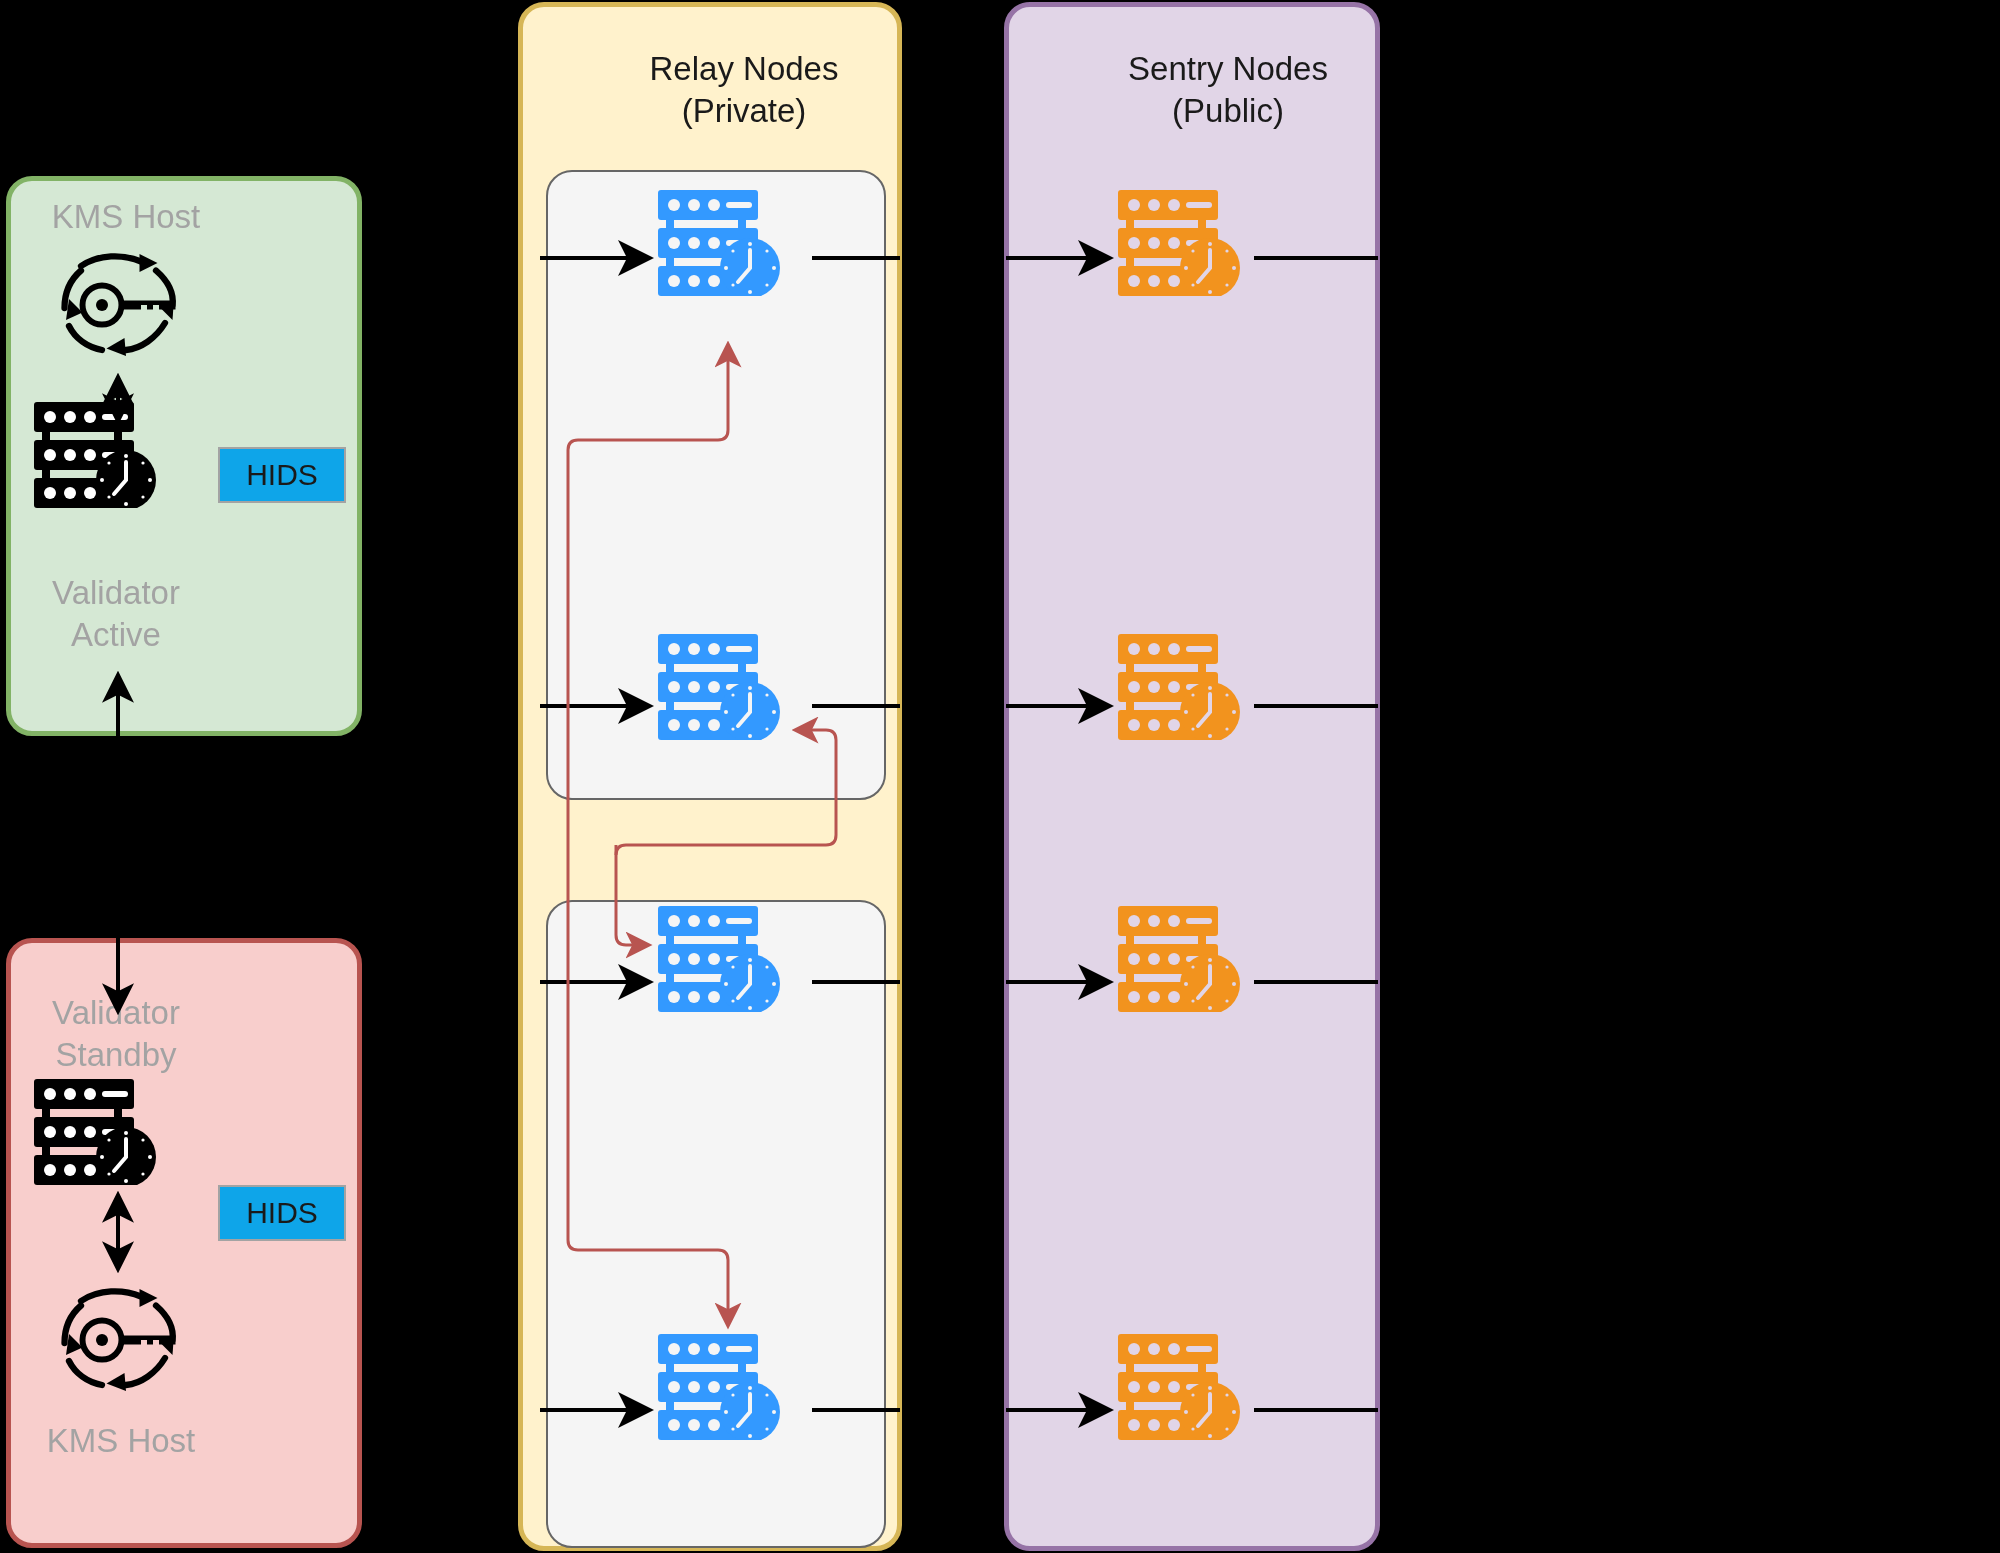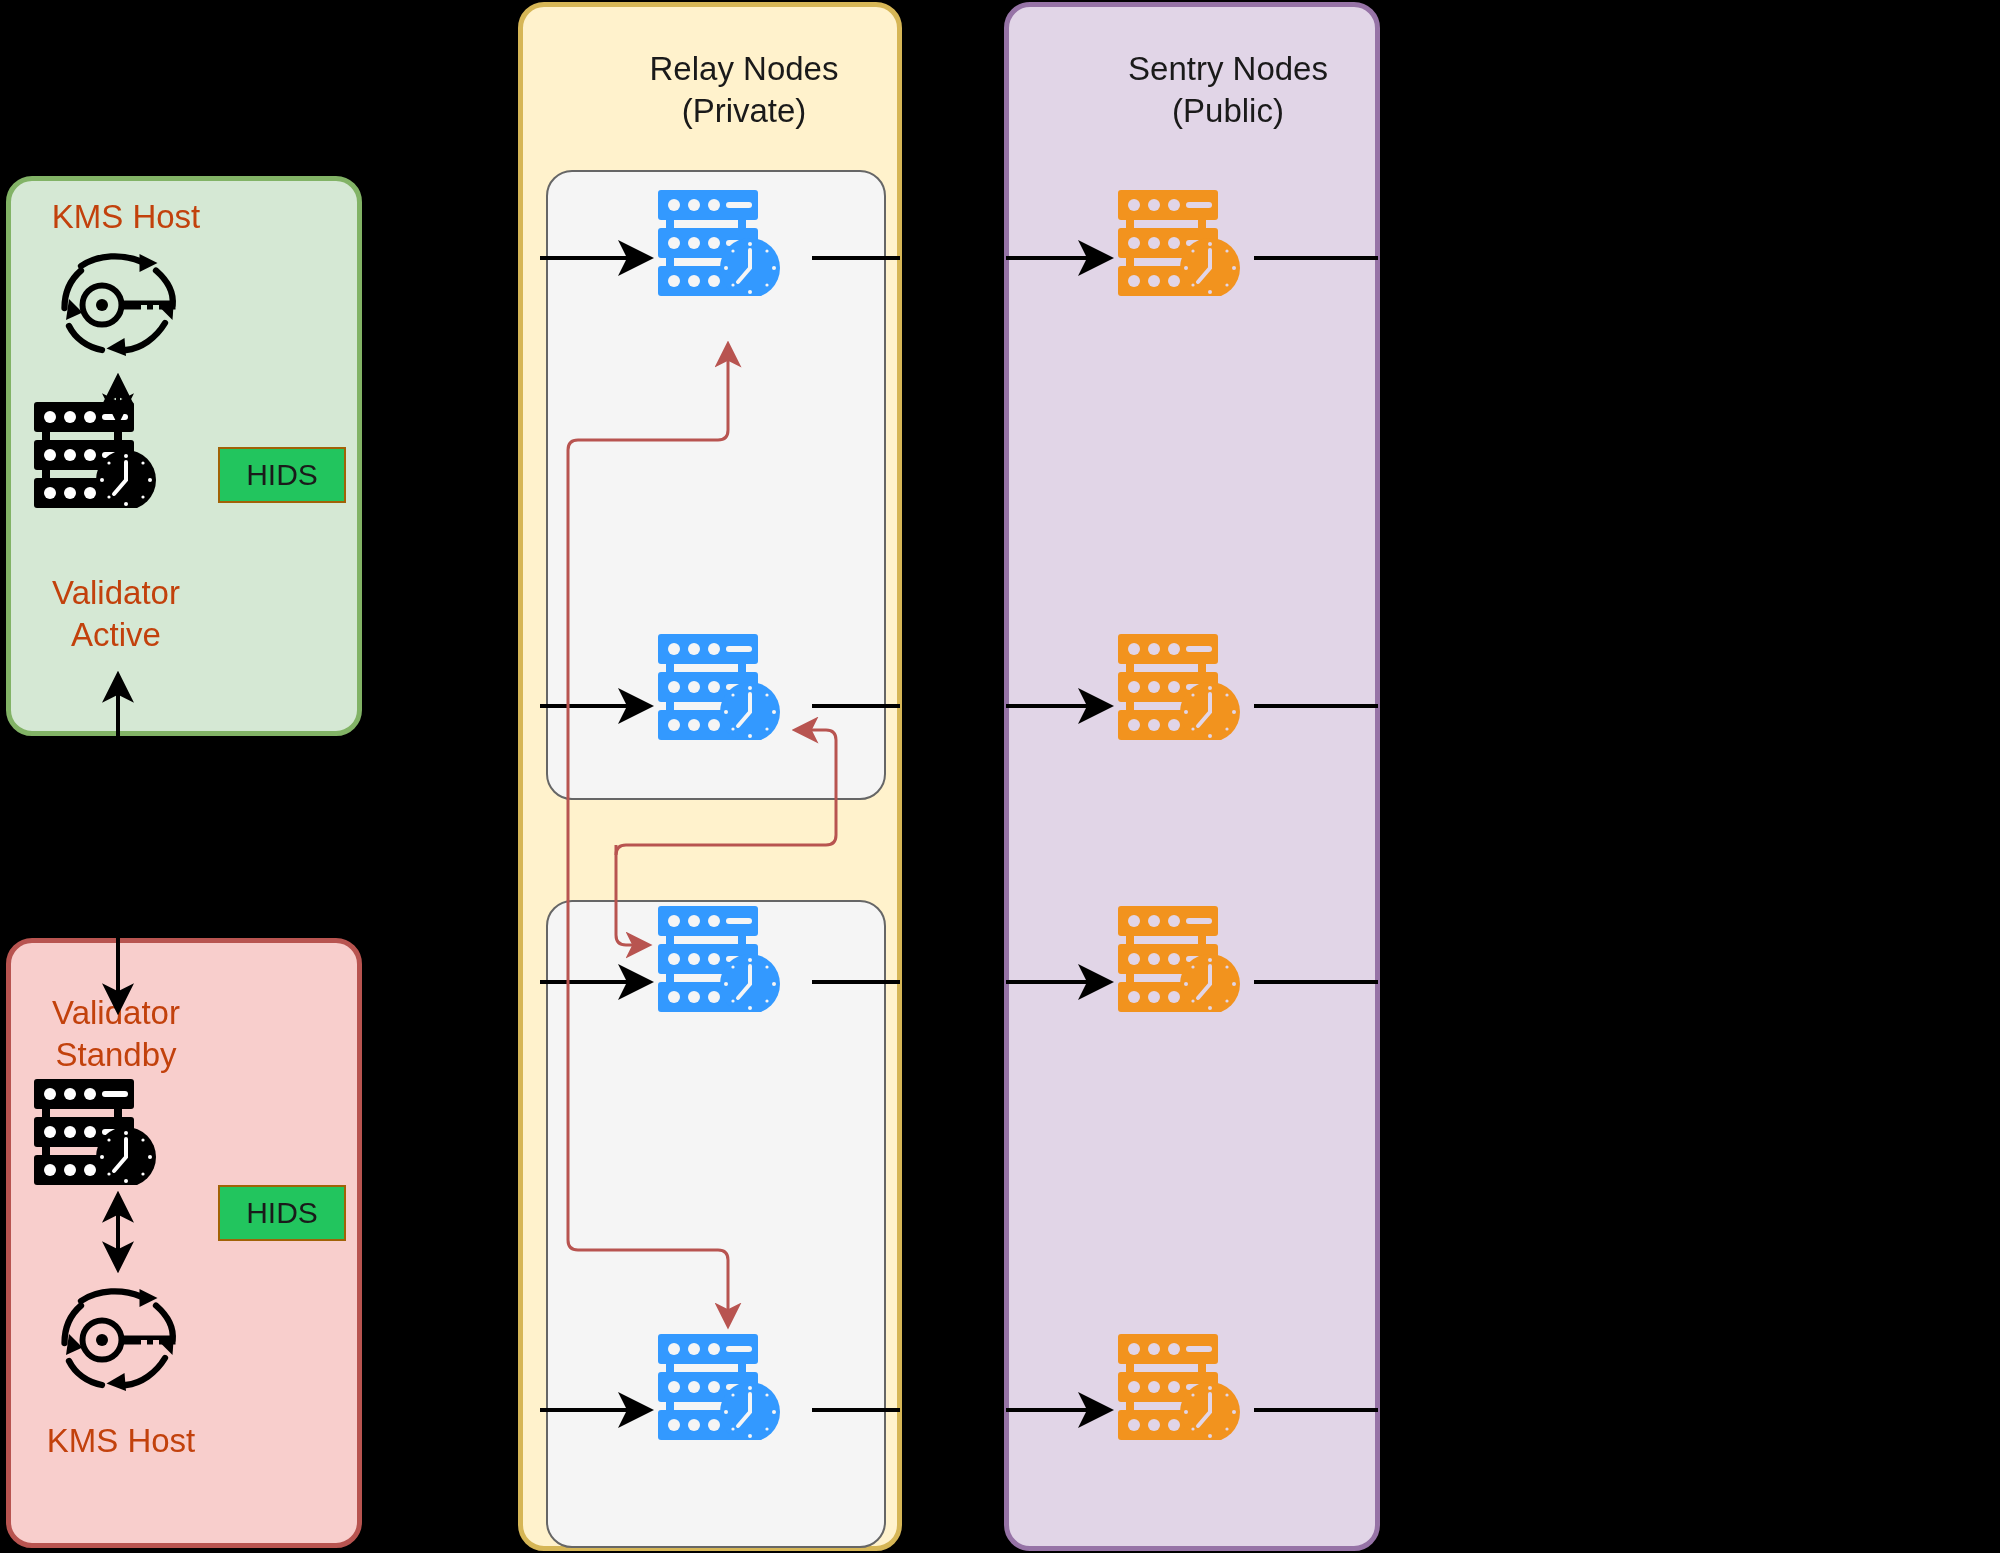--- a/index.html
+++ b/index.html
@@ -70,33 +70,33 @@
     border: 2px solid #666666;
     border-radius: 26px;
   }
   #relay-sub-a { left: 546px; top: 170px; width: 340px; height: 630px; }
   #relay-sub-b { left: 546px; top: 900px; width: 340px; height: 648px; }
 
   
   .node-label {
     position: absolute;
     text-align: center;
-    color: #c2410c;
+    color: #a3a3a3;
     font-size: 33px;
     line-height: 1.28;
     white-space: pre-line;
     pointer-events: none;
   }
 
   
   .hids {
     position: absolute;
     box-sizing: border-box;
-    background: #22c55e;
-    border: 2px solid #a16207;
+    background: #0ea5e9;
+    border: 2px solid #a3a3a3;
     color: #1a1a1a;
     font-size: 30px;
     display: flex;
     align-items: center;
     justify-content: center;
   }
   #hids-active  { left: 218px; top: 447px; width: 128px; height: 56px; }
   #hids-standby { left: 218px; top: 1185px; width: 128px; height: 56px; }
 
   

